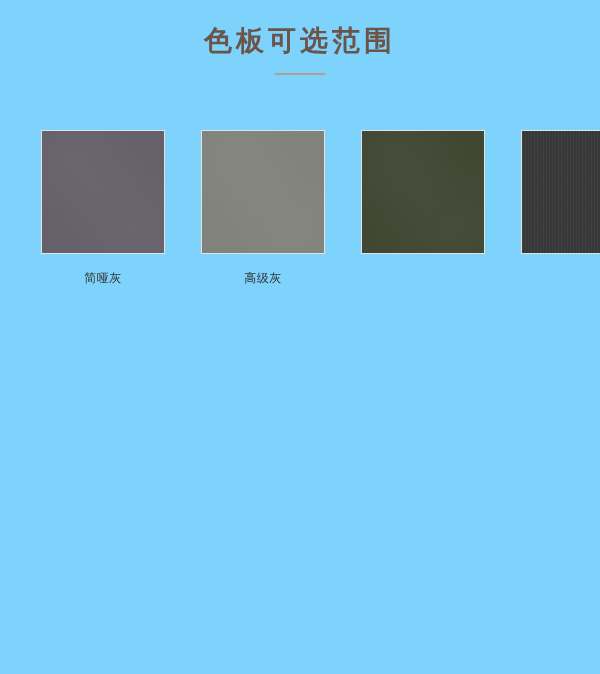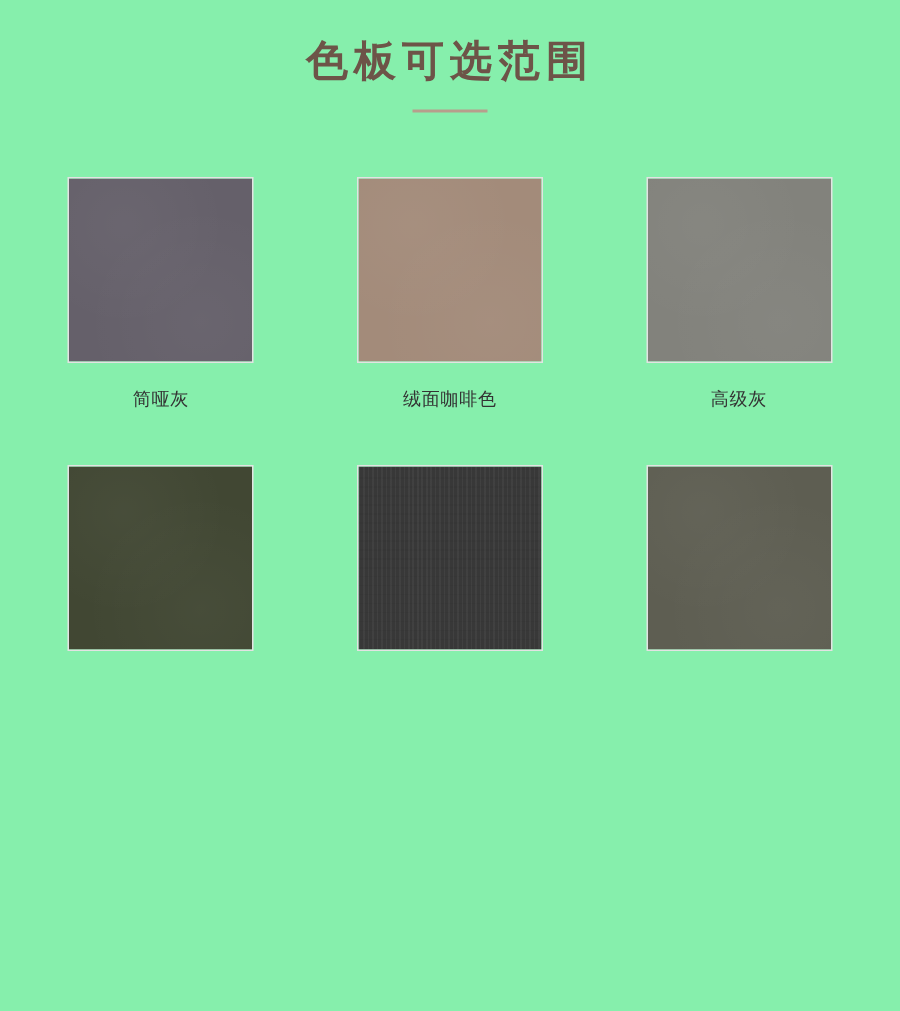--- a/index.html
+++ b/index.html
@@ -11,21 +11,21 @@
     height: 674px;
     background: #ffffff;
     font-family: "Liberation Sans", "DejaVu Sans", sans-serif;
     overflow: hidden;
   }
 
   .page {
     position: relative;
     width: 600px;
     height: 674px;
-    background: #86efac;
+    background: #7dd3fc;
     box-sizing: border-box;
   }
 
   
   .header {
     padding-top: 22px;
     text-align: center;
   }
   .page-title {
     font-size: 28px;
@@ -38,24 +38,24 @@
   }
   .title-divider {
     width: 50px;
     height: 2px;
     background: #b79e8c;
     margin: 13px auto 0 auto;
   }
 
   
   .swatch-grid {
-    margin: 0;
+    margin: 12px;
     padding: 43px 29px 0 29px;
     display: grid;
-    grid-template-columns: repeat(3, 1fr);
+    grid-template-columns: repeat(5, 1fr);
     grid-row-gap: 52px;
     grid-column-gap: 28px;
     box-sizing: border-box;
     gap: 36px;
   }
 
   .swatch-cell {
     display: flex;
     flex-direction: column;
     align-items: center;
@@ -147,26 +147,20 @@
   <div class="swatch-grid" id="swatch-grid">
 
   <div class="swatch-cell">
         <div class="swatch-chip tex-matte">
           <div class="chip-fill" style="background: rgb(101, 96, 106);"></div>
         </div>
         <div class="swatch-label">简哑灰</div>
       </div>
       <div class="swatch-cell">
         <div class="swatch-chip tex-matte">
-          <div class="chip-fill" style="background: rgb(163, 139, 122);"></div>
-        </div>
-        <div class="swatch-label">绒面咖啡色</div>
-      </div>
-      <div class="swatch-cell">
-        <div class="swatch-chip tex-matte">
           <div class="chip-fill" style="background: rgb(130, 130, 124);"></div>
         </div>
         <div class="swatch-label">高级灰</div>
       </div>
       <div class="swatch-cell">
         <div class="swatch-chip tex-matte">
           <div class="chip-fill" style="background: rgb(65, 71, 51);"></div>
         </div>
       </div>
       <div class="swatch-cell">

